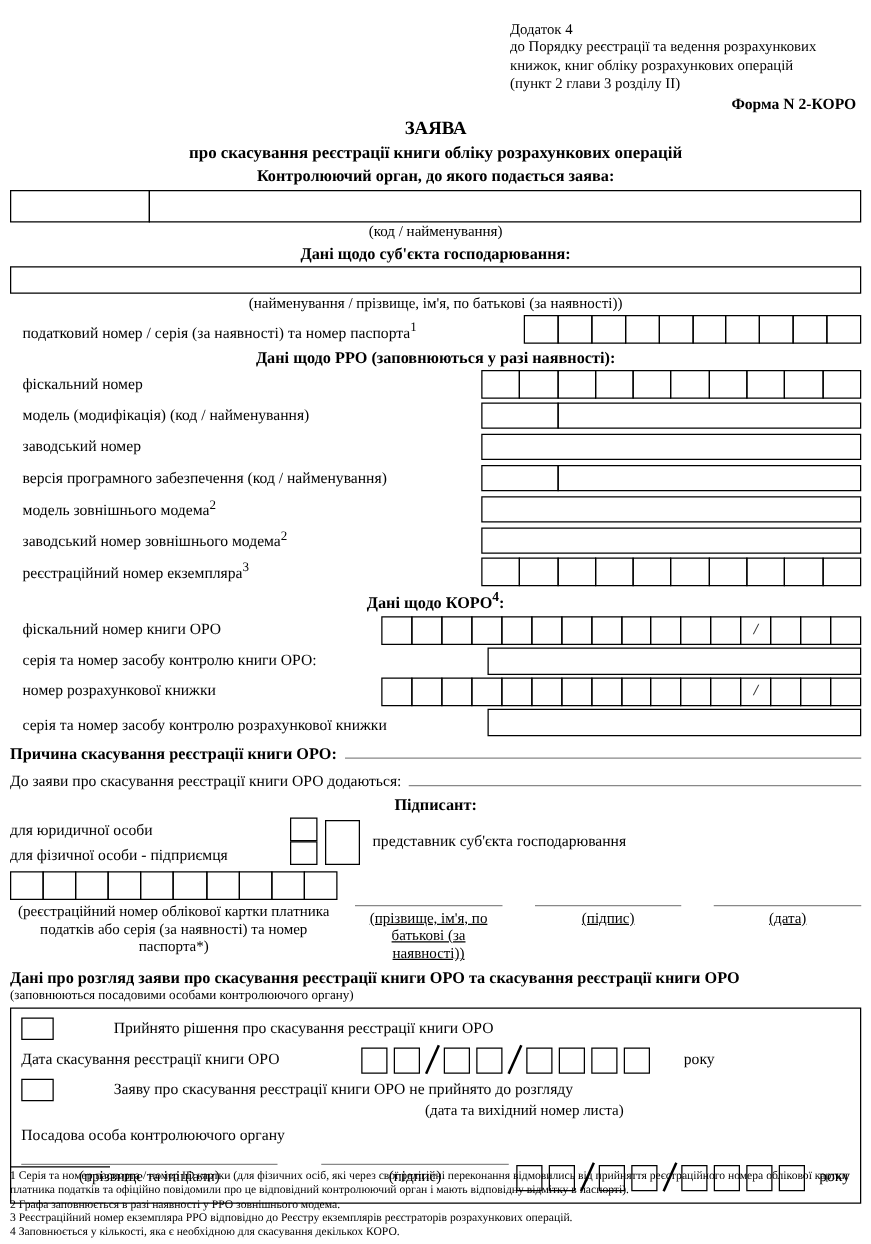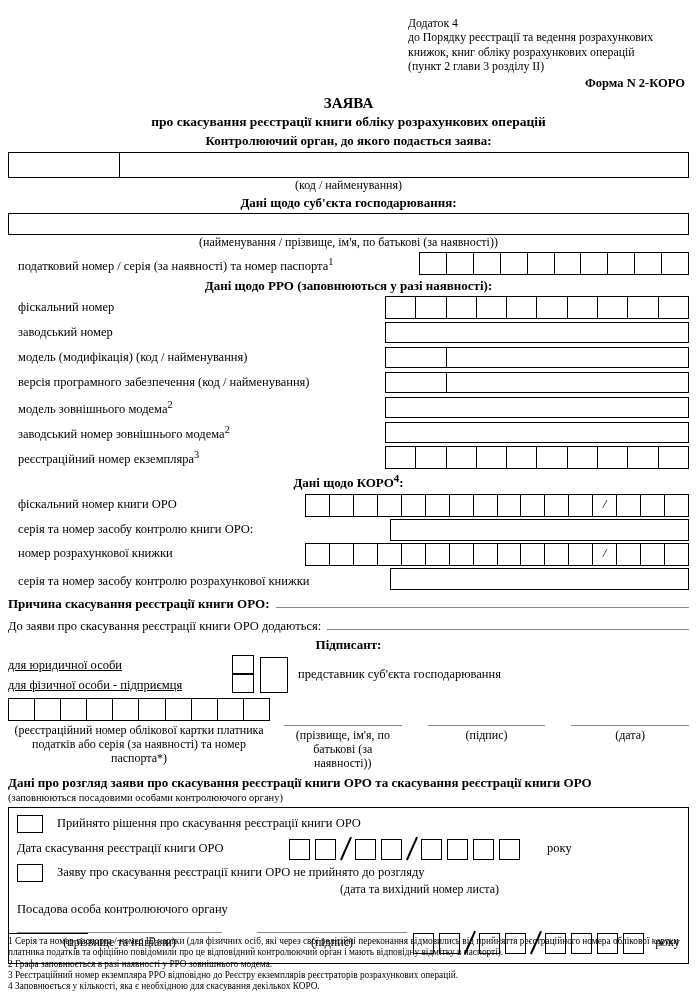--- a/index.html
+++ b/index.html
@@ -46,38 +46,38 @@
   .koro-wide.wrap { align-items:flex-end; }
   .klabel2 { width:382px; padding-left:10px; }
   .kbox { flex:1; height:22px; border:1px solid #000; }
 
   .line-row { display:flex; align-items:baseline; margin-top:5px; }
   .line-row .lbl-bold { font-weight:bold; font-size:13px; }
   .fill-line { flex:1; border-bottom:1px solid #888; height:13px; margin-left:6px; }
 
   .sig-grid { display:flex; margin-top:1px; }
   .sig-c1 { width:224px; }
-  .sig-c1 div, .sig-c3 div { height:20px; line-height:20px;text-decoration:underline; }
+  .sig-c1 div, .sig-c3 div { height:20px; line-height:20px; }
   .sig-c2 { width:28px; }
   .chk { width:22px; height:19px; border:1px solid #000; }
   .sig-c3 { width:133px; }
   .sig-c4 { flex:1; display:flex; align-items:center; gap:10px; }
   .bigchk { width:28px; height:36px; border:1px solid #000; flex:0 0 auto; }
 
   .sig-bottom { display:flex; margin-top:3px; }
   .sig-left { width:262px; }
   .sig-left .caption { margin-top:2px; }
-  .sig-right { flex:1; display:flex; gap:26px; padding-left:14px; margin-top:26px; }
+  .sig-right { flex:1; display:flex; gap:26px; padding-left:14px; margin-top:26px;text-decoration:underline; }
   .sig-col { flex:1; }
   .sline { border-bottom:1px solid #888; height:2px; margin-bottom:2px; }
 
   .review-title { font-weight:bold; font-size:13px; margin-top:4px; }
   .review-sub { font-size:10.5px; }
   .review-box { border:1px solid #000; margin-top:3px; padding:4px 8px 8px 8px; }
-  .rv-row { display:flex; align-items:center; margin-top:3px; }
+  .rv-row { display:flex; align-items:center; margin-top:3px;gap:34px; }
   .rv-chk { width:26px; height:18px; border:1px solid #000; margin-right:14px; flex:0 0 auto; }
   .date-row { display:flex; align-items:center; margin-top:4px; }
   .date-label { width:272px; }
   .dateboxes { display:flex; align-items:center; }
   .dbox { width:21px; height:21px; border:1px solid #000; margin-right:5px; }
   .dslash { width:9px; height:24px; position:relative; margin-right:5px; }
   .dslash::after { content:""; position:absolute; left:4px; top:-1px; height:25px; width:1.5px; background:#000; transform:rotate(24deg); }
   .year-word { margin-left:22px; }
 
   .notify { margin-top:4px; line-height:1.45; }
@@ -145,29 +145,29 @@
         <div class="cell"></div>
         <div class="cell"></div>
         <div class="cell"></div>
         <div class="cell"></div>
         <div class="cell"></div>
         <div class="cell"></div>
         <div class="cell"></div>
       </div>
   </div>
   <div class="frow">
-    <div class="flabel">заводський номер</div>
-    <div class="fbox-area wbox"></div>
-  </div>
-  <div class="frow">
     <div class="flabel">модель (модифікація) (код / найменування)</div>
     <div class="fbox-area split">
       <div class="p1"></div>
       <div class="p2"></div>
     </div>
+  </div>
+  <div class="frow">
+    <div class="flabel">заводський номер</div>
+    <div class="fbox-area wbox"></div>
   </div>
   <div class="frow">
     <div class="flabel">версія програмного забезпечення (код / найменування)</div>
     <div class="fbox-area split">
       <div class="p1"></div>
       <div class="p2"></div>
     </div>
   </div>
   <div class="frow">
     <div class="flabel"><span>модель зовнішнього модема</span><sup>2</sup></div>

